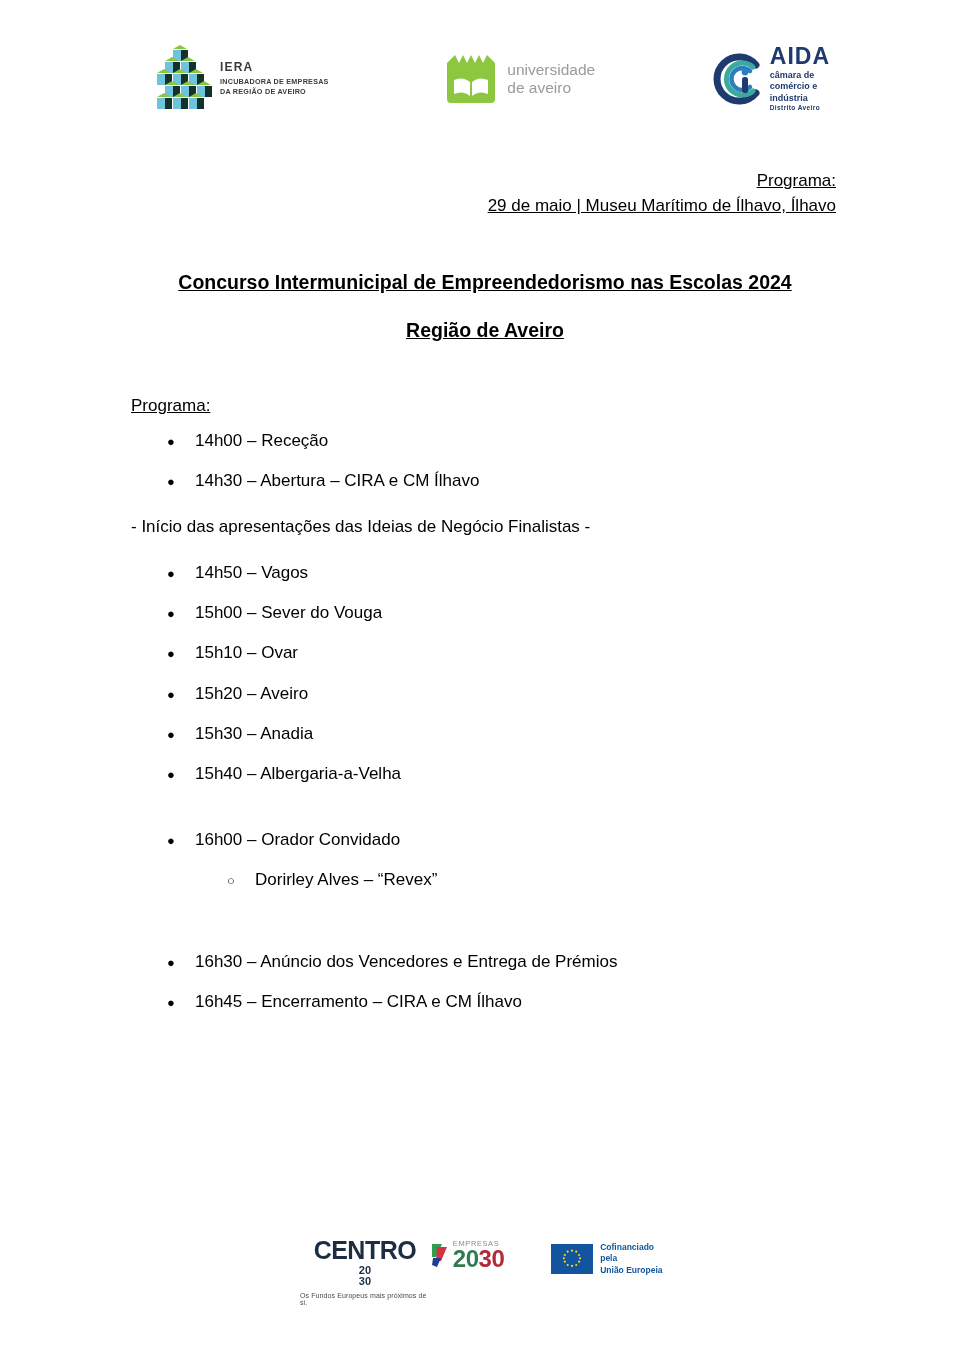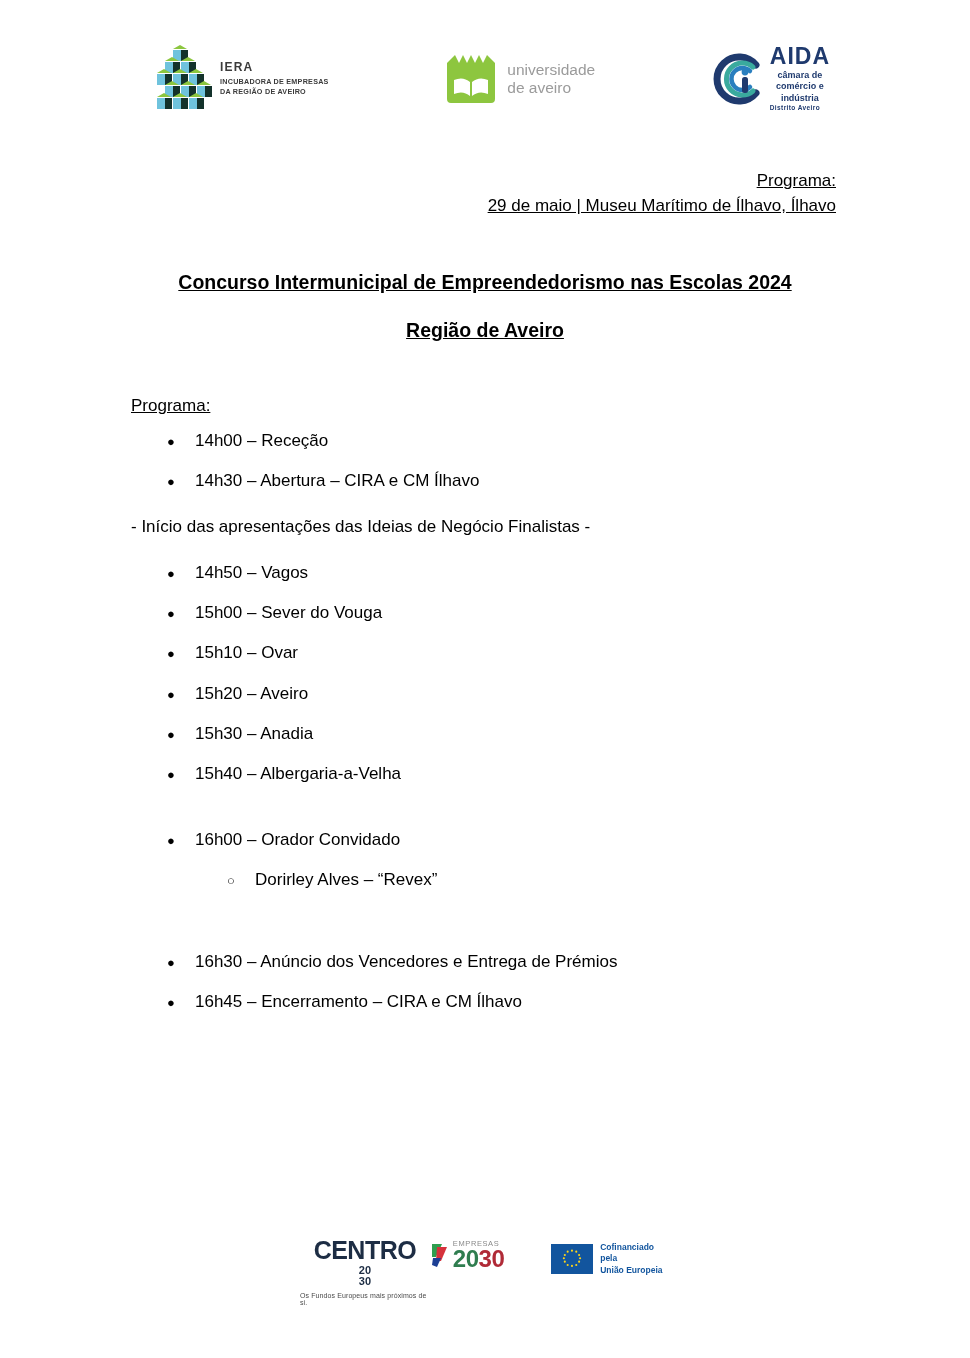--- a/index.html
+++ b/index.html
@@ -142,21 +142,20 @@
     letter-spacing: 1px;
     color: #1f3a6e;
     line-height: 0.95;
   }
   .aida-sub {
     font-size: 9px;
     font-weight: bold;
     color: #1f3a6e;
     line-height: 1.28;
     margin-top: 2px;
-    text-align: center;
   }
   .aida-tiny {
     font-size: 6.5px;
     font-weight: bold;
     color: #1f3a6e;
     letter-spacing: 0.4px;
     margin-top: 1px;
   }
 
   

